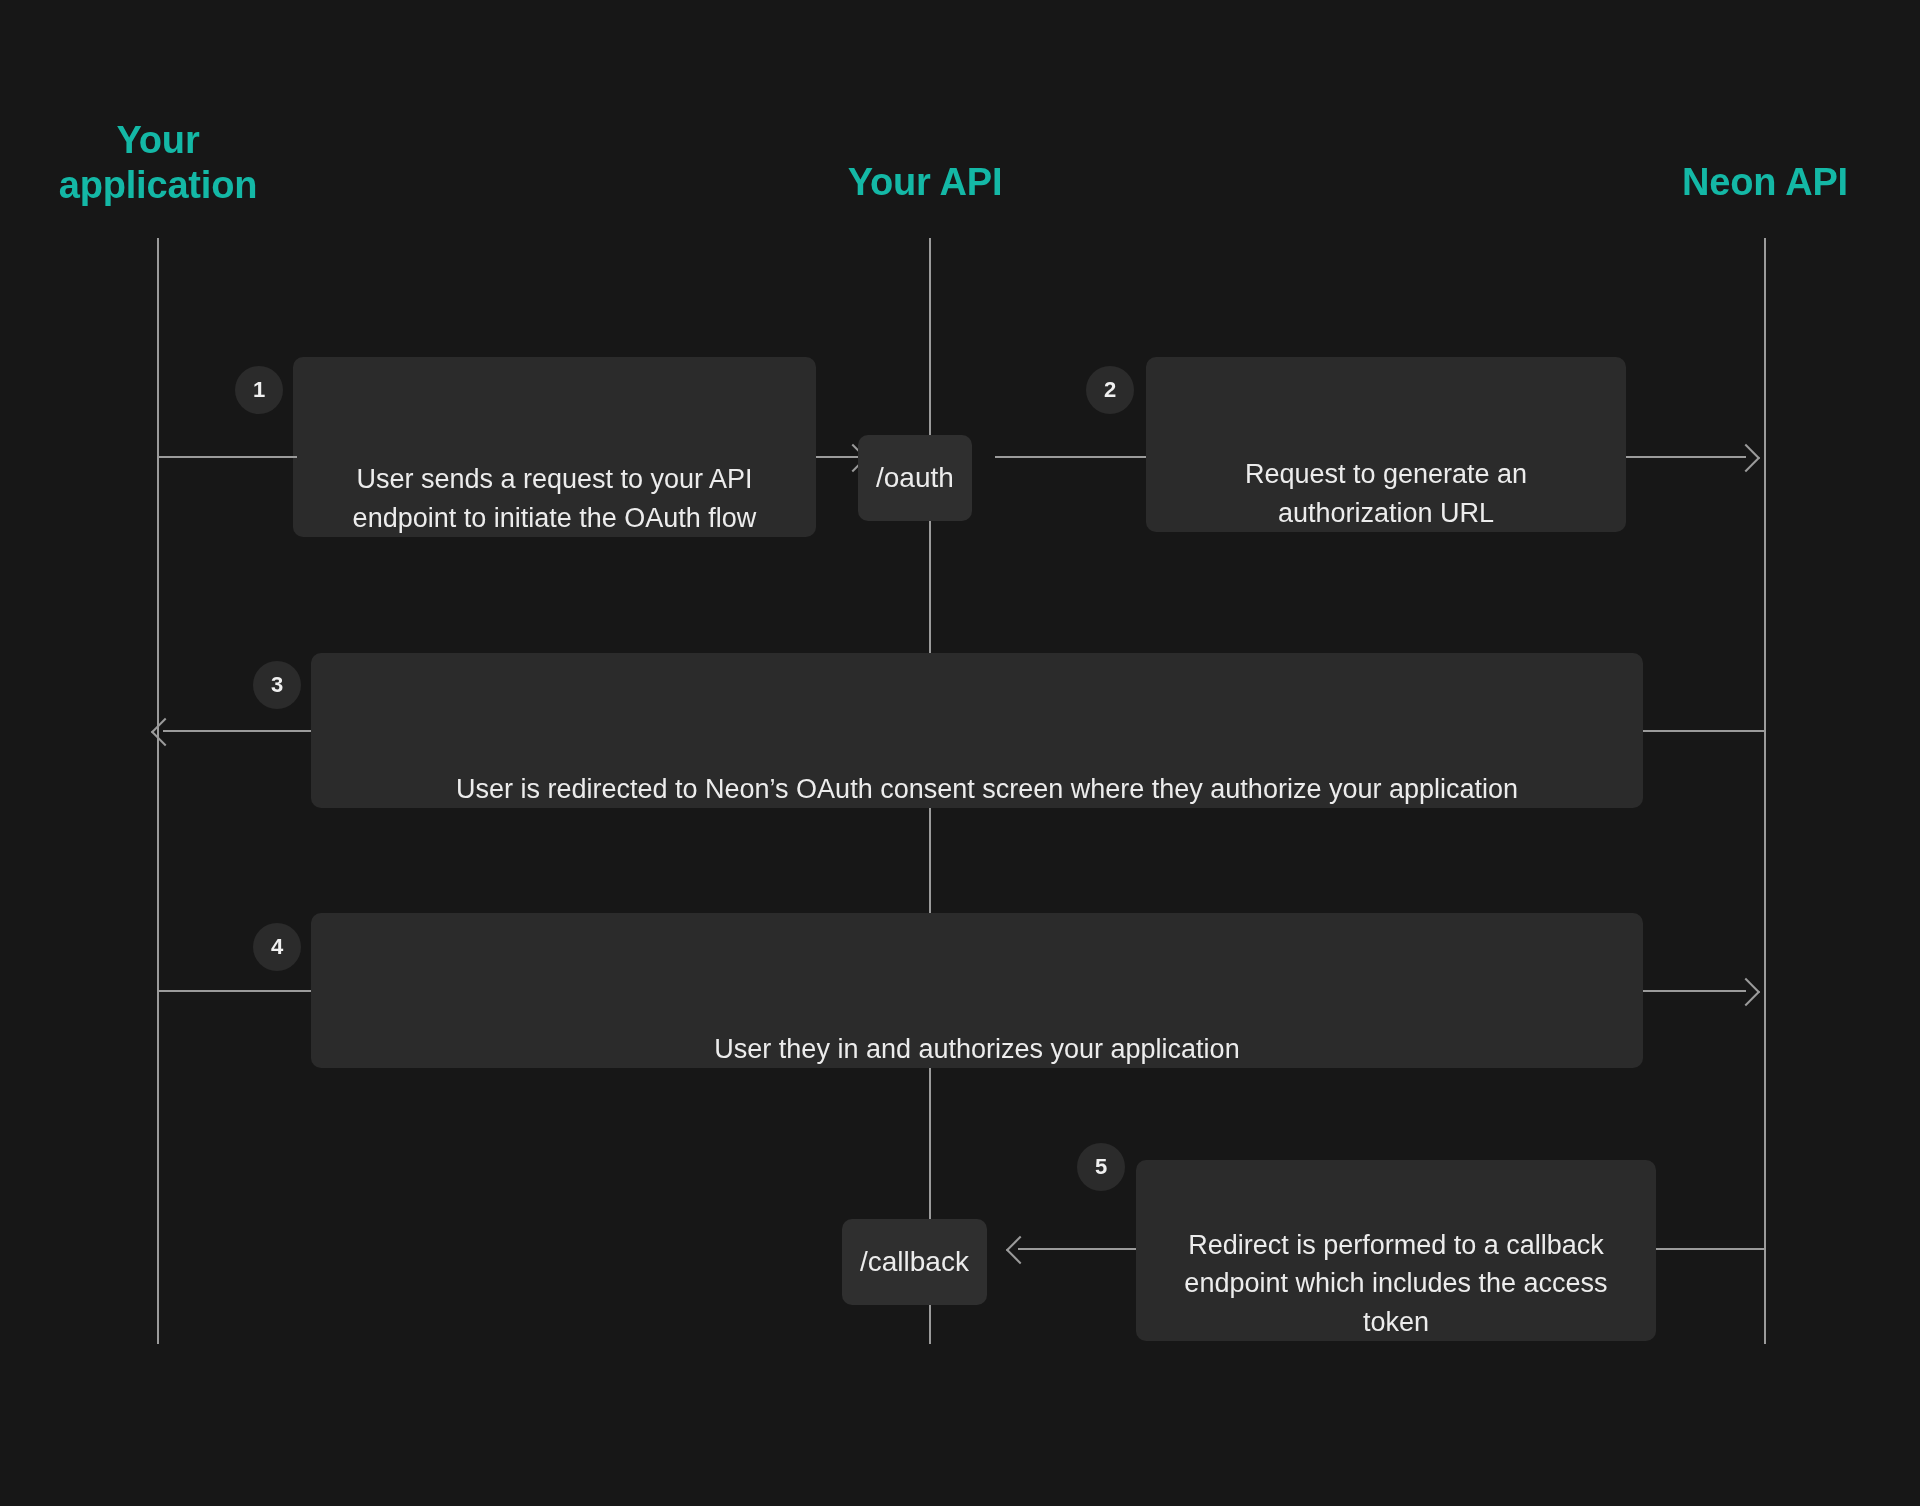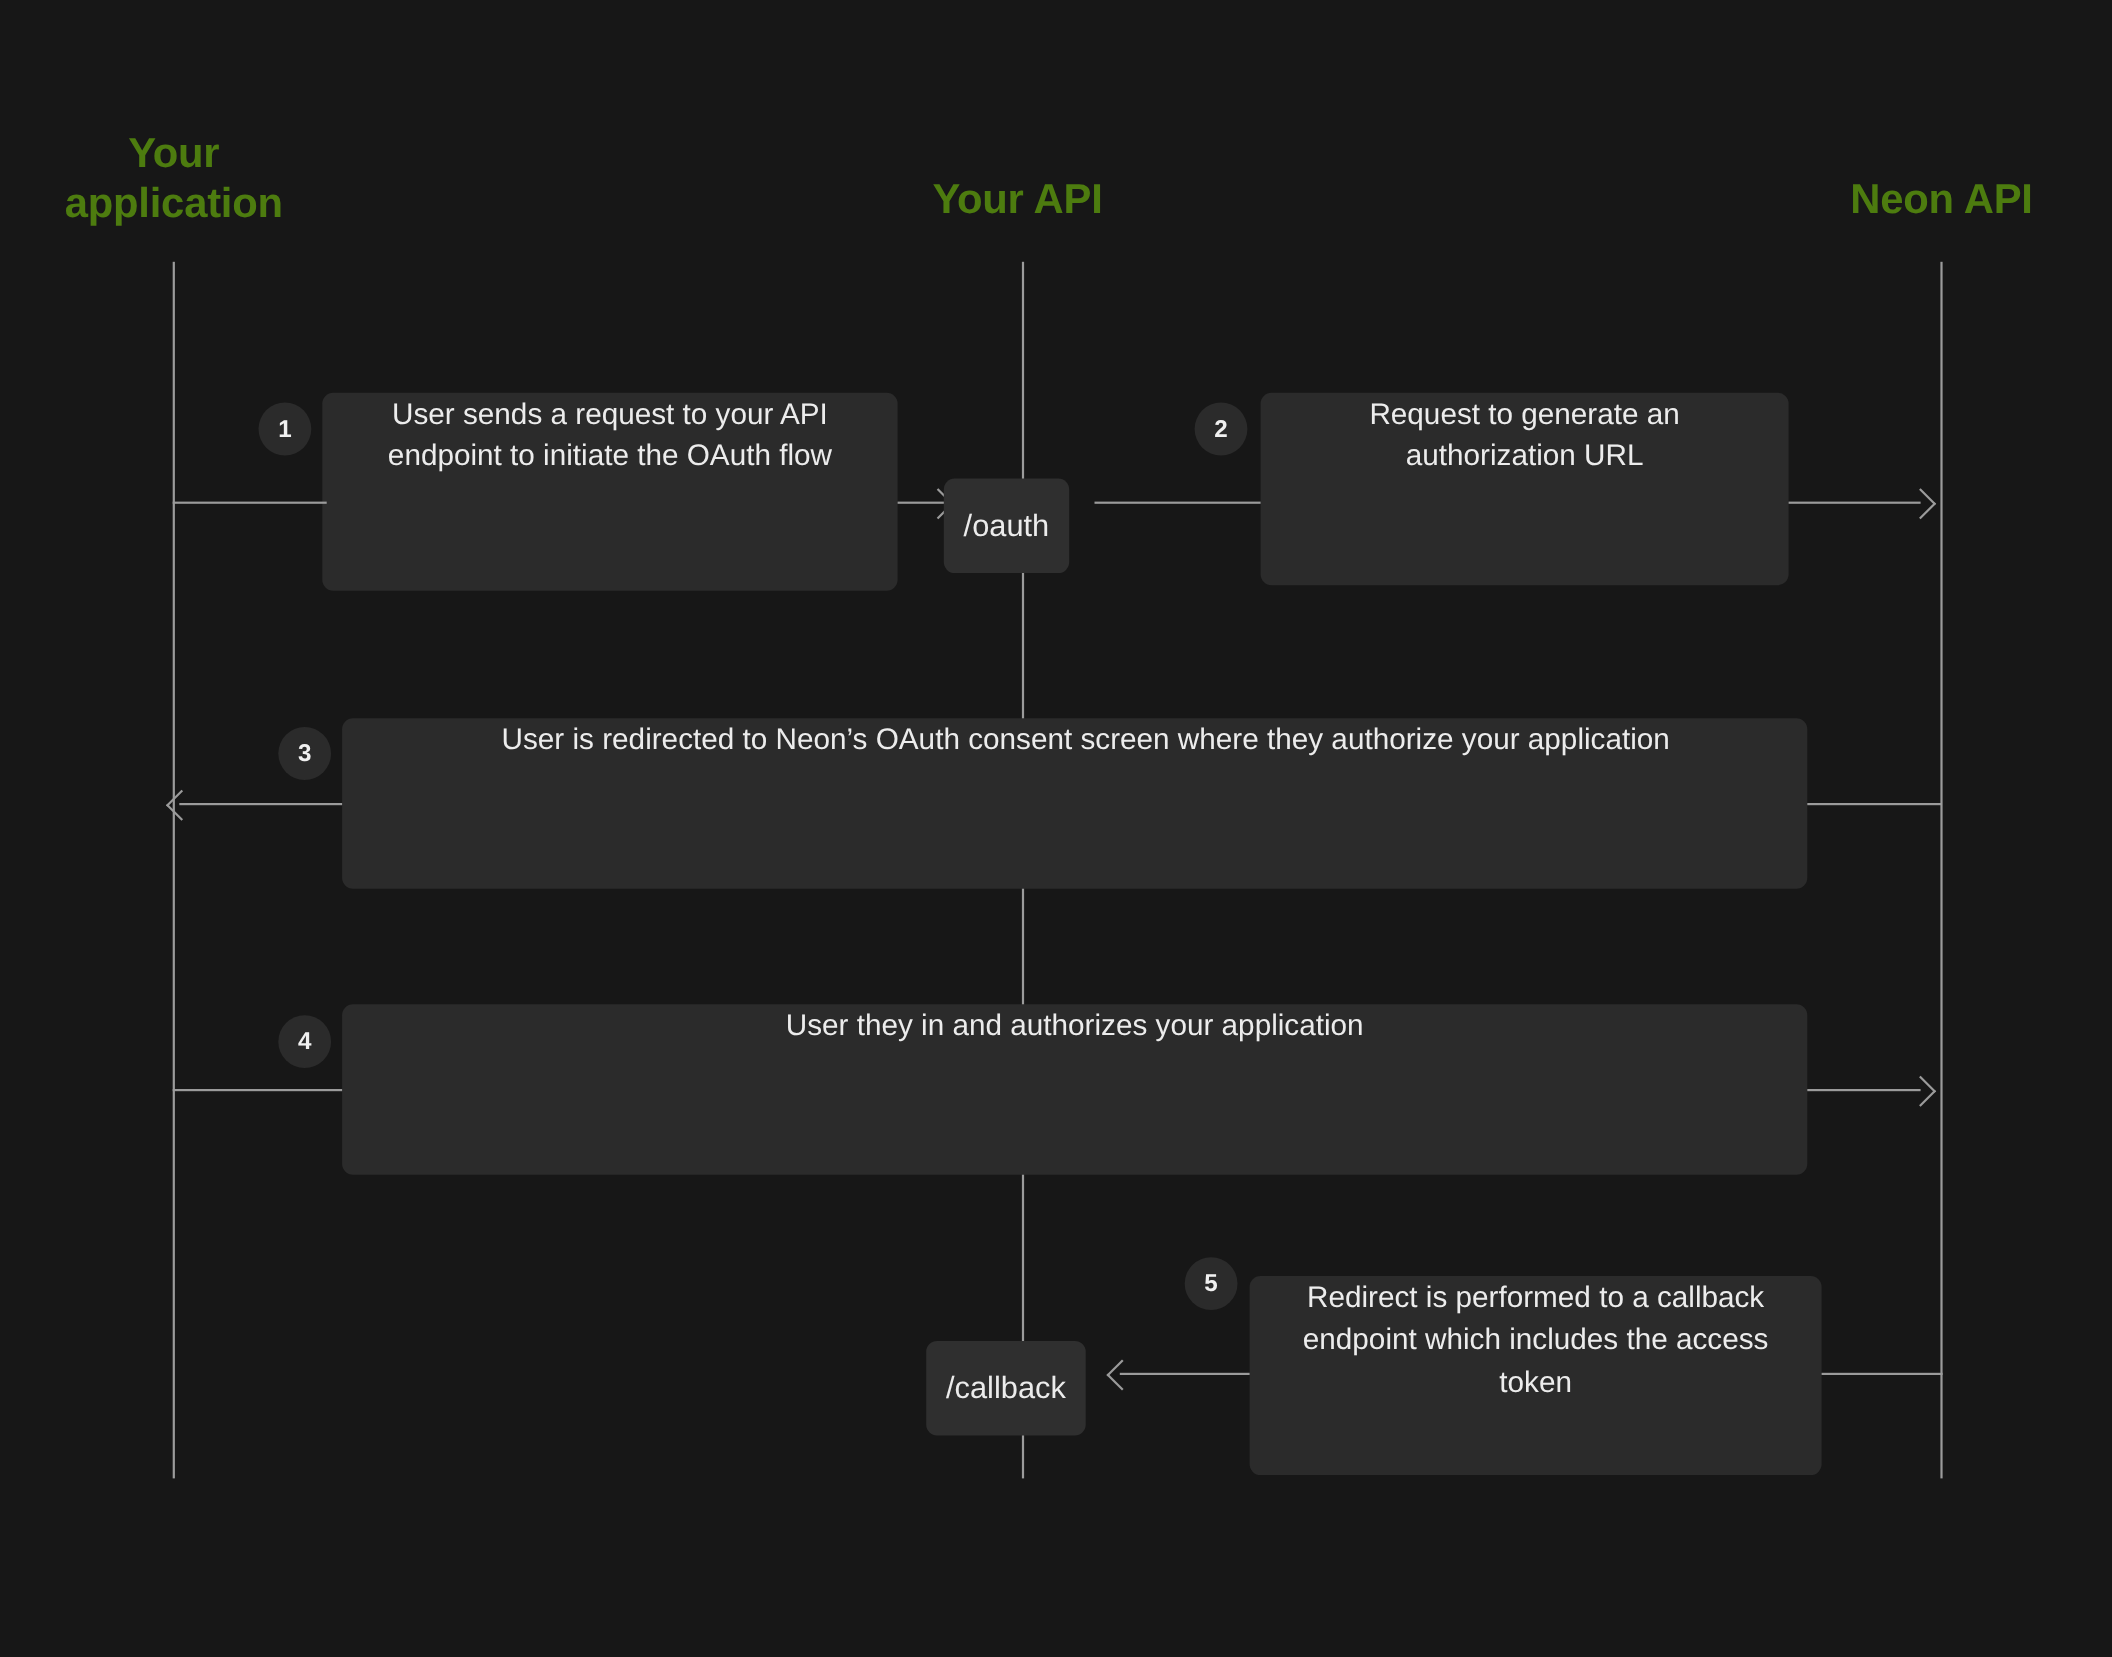--- a/index.html
+++ b/index.html
@@ -17,21 +17,21 @@
     position: relative;
     width: 1920px;
     height: 1506px;
     background: #171717;
     overflow: hidden;
   }
 
   
   .actor-label {
     position: absolute;
-    color: #4d7c0f;
+    color: #14b8a6;
     font-size: 38px;
     font-weight: 700;
     line-height: 1.18;
     text-align: center;
     letter-spacing: -0.2px;
     white-space: pre-line;
   }
   .actor-app   { left: 8px;   top: 118px; width: 300px; }
   .actor-api   { left: 775px; top: 160px; width: 300px; }
   .actor-neon  { left: 1615px;top: 160px; width: 300px; }
@@ -47,21 +47,21 @@
   .lifeline-app  { left: 157px; }
   .lifeline-api  { left: 929px; }
   .lifeline-neon { left: 1764px; }
 
   
   .msg-box {
     position: absolute;
     background: #2b2b2b;
     border-radius: 10px;
     display: flex;
-    align-items: flex-start;
+    align-items: flex-end;
     justify-content: center;
     box-sizing: border-box;
   }
   .msg-text {
     color: #ececec;
     font-size: 27px;
     line-height: 1.42;
     text-align: center;
     padding: 0 18px;
   }

